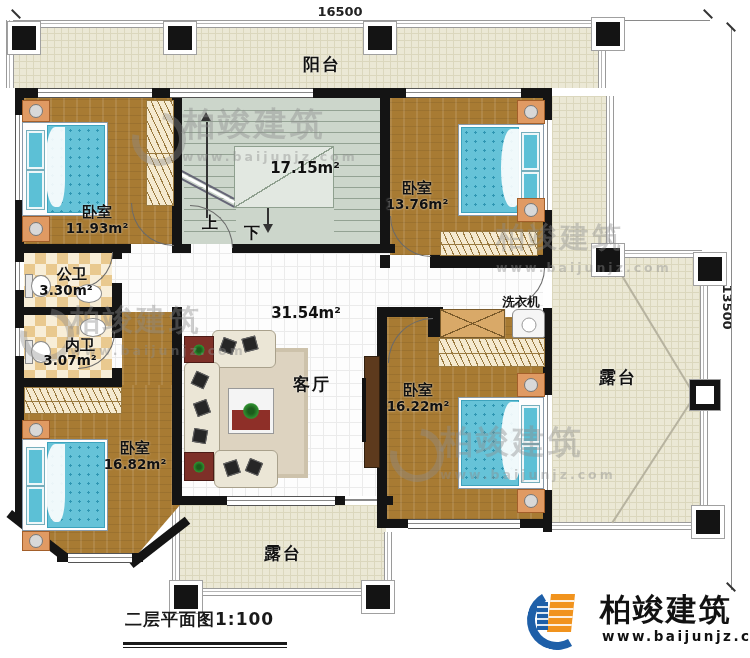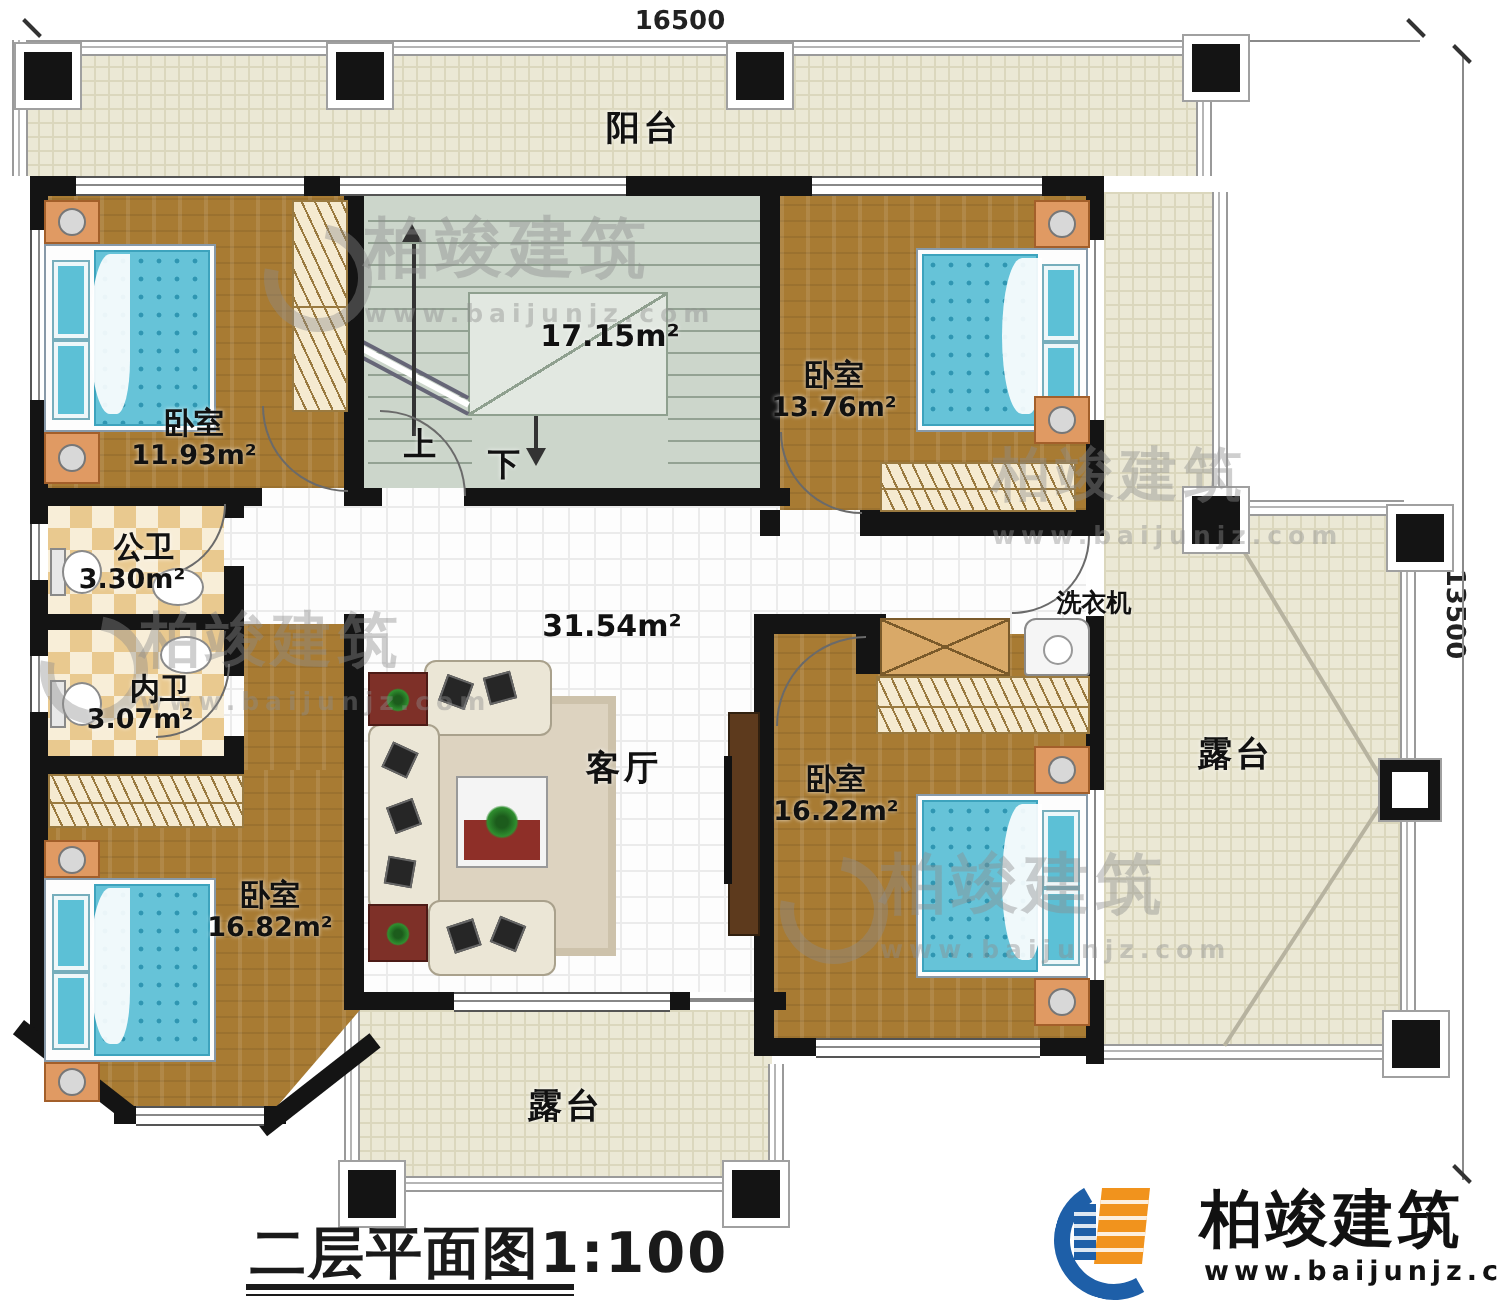--- a/index.html
+++ b/index.html
@@ -57,21 +57,21 @@
   .lbl-area{font-size:13.5px;}
   .lbl-big{font-size:17px;letter-spacing:2px;}
   .lbl-dim{font-size:13px;font-weight:bold;color:#222;}
   .diag{position:absolute;height:1.5px;background:#b7b3a0;transform-origin:left center;}
   
   .wm{position:absolute;color:rgba(140,140,140,.42);font-weight:bold;white-space:nowrap;}
   .wm .wm-name{font-size:33px;letter-spacing:3px;}
   .wm .wm-url{font-size:12.5px;letter-spacing:3px;margin-top:2px;}
   .wm-ring{position:absolute;width:40px;height:40px;border:7px solid rgba(140,140,140,.40);border-radius:50%;border-top-color:transparent;transform:rotate(-35deg);}
   
-  .ftitle{position:absolute;font-size:28px;font-weight:bold;color:#1a1a1a;letter-spacing:1px;}
+  .ftitle{position:absolute;font-size:17px;font-weight:bold;color:#1a1a1a;letter-spacing:1px;}
   .fline{position:absolute;background:#1a1a1a;}
   .farea{position:absolute;font-size:16px;font-weight:bold;color:#1a1a1a;}
   .brand-name{position:absolute;font-size:31px;font-weight:900;color:#111;letter-spacing:2px;}
   .brand-url{position:absolute;font-size:13.5px;font-weight:800;color:#111;letter-spacing:2.5px;}
   .lm-arc{position:absolute;width:44px;height:44px;border:8px solid #1e5fa8;border-radius:50%;border-top-color:transparent;border-right-color:transparent;transform:rotate(15deg);}
   .lm-orange{position:absolute;width:24px;height:38px;background:#f1931d;transform:skewX(-6deg);background-image:repeating-linear-gradient(0deg,transparent 0 6px,rgba(255,255,255,.85) 6px 8px);}
   .lm-blue{position:absolute;width:11px;height:28px;background:#1e5fa8;background-image:repeating-linear-gradient(0deg,transparent 0 4px,rgba(255,255,255,.85) 4px 6px);}
   .tick{position:absolute;width:12px;height:2px;background:#333;transform:rotate(45deg);}
   .dimline{position:absolute;background:#8a8a8a;}
 </style>
@@ -326,21 +326,21 @@
   <div class="lbl lbl-room" style="left:210px;top:223px;font-size:16px;">上</div>
   <div class="lbl lbl-room" style="left:252px;top:233px;font-size:16px;">下</div>
   <div class="lbl lbl-room" style="left:417px;top:188px;">卧室</div>
   <div class="lbl lbl-area" style="left:417px;top:204px;">13.76m²</div>
   <div class="lbl lbl-room" style="left:72px;top:274px;">公卫</div>
   <div class="lbl lbl-area" style="left:66px;top:290px;">3.30m²</div>
   <div class="lbl lbl-room" style="left:80px;top:345px;">内卫</div>
   <div class="lbl lbl-area" style="left:70px;top:360px;">3.07m²</div>
   <div class="lbl lbl-area" style="left:306px;top:313px;font-size:15px;">31.54m²</div>
   <div class="lbl lbl-big" style="left:312px;top:384px;">客厅</div>
-  <div class="lbl" style="left:547px;top:302px;font-size:12.5px;">洗衣机</div>
+  <div class="lbl" style="left:521px;top:302px;font-size:12.5px;">洗衣机</div>
   <div class="lbl lbl-room" style="left:135px;top:448px;">卧室</div>
   <div class="lbl lbl-area" style="left:135px;top:464px;">16.82m²</div>
   <div class="lbl lbl-room" style="left:418px;top:390px;">卧室</div>
   <div class="lbl lbl-area" style="left:418px;top:406px;">16.22m²</div>
   <div class="lbl lbl-big" style="left:618px;top:377px;">露台</div>
   <div class="lbl lbl-big" style="left:283px;top:553px;">露台</div>
 
   <div class="ftitle" style="left:125px;top:608px;">二层平面图1:100</div>
   <div class="fline" style="left:123px;top:642px;width:164px;height:2.5px;"></div>
   <div class="fline" style="left:123px;top:647px;width:164px;height:1px;"></div>

